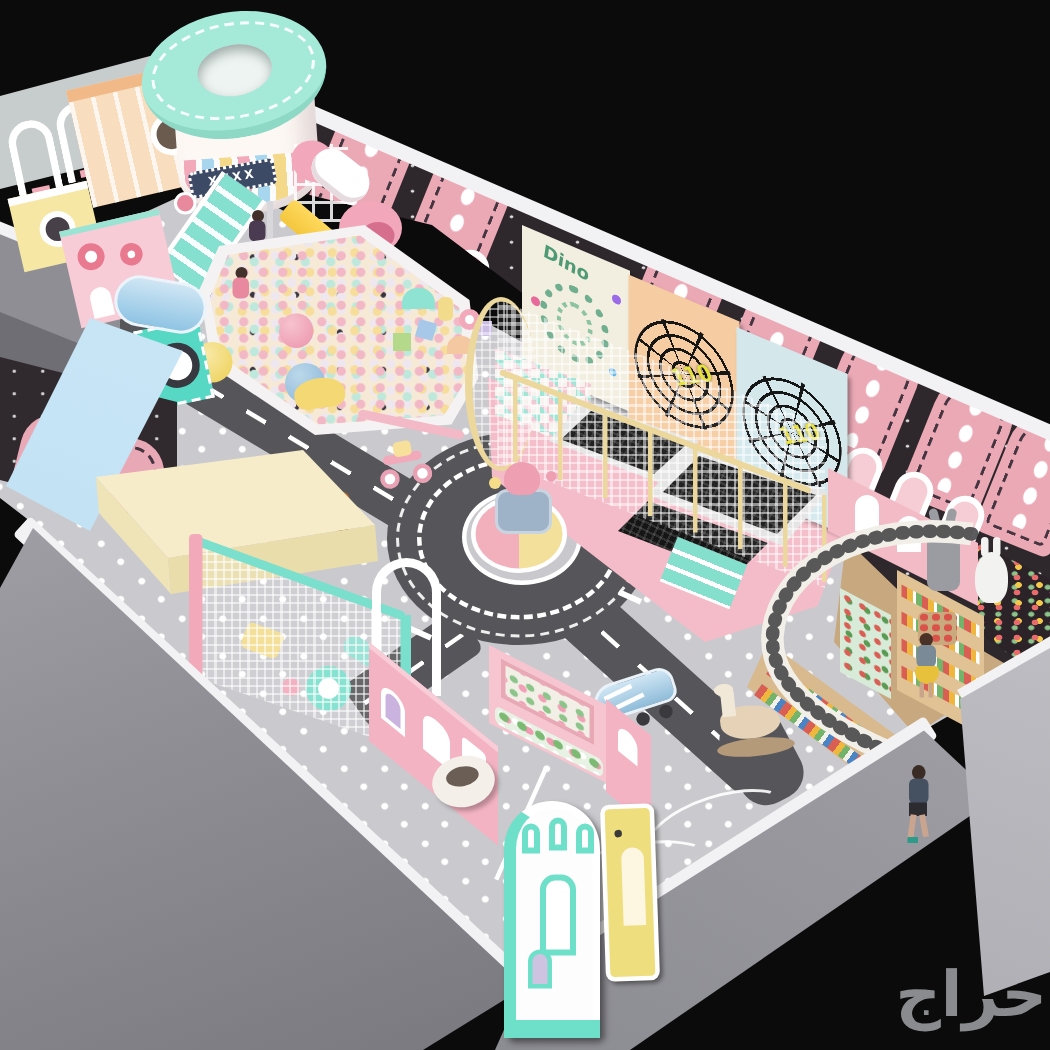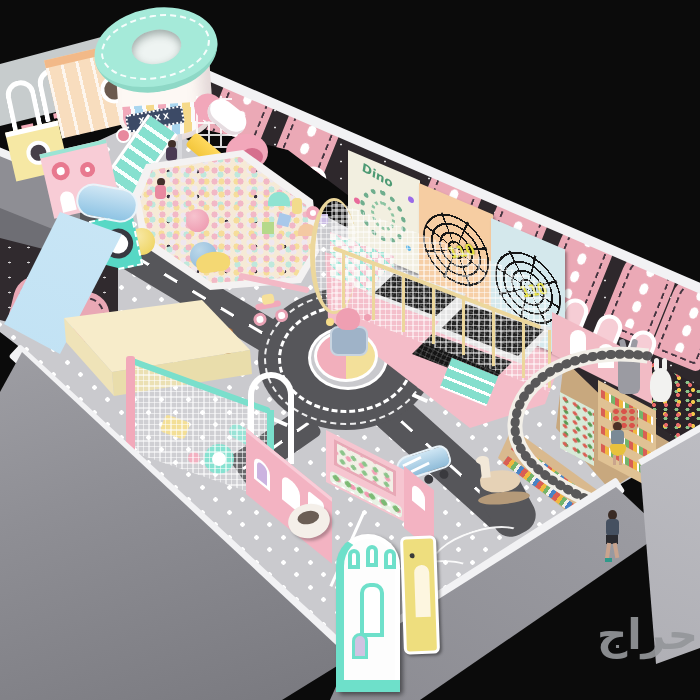--- a/index.html
+++ b/index.html
@@ -246,21 +246,21 @@
   .walker .l1 { position:absolute; left:4px; top:33px; width:4px; height:16px; background:#c9a48e; transform:rotate(8deg); }
   .walker .l2 { position:absolute; left:12px; top:33px; width:4px; height:15px; background:#c9a48e; transform:rotate(-10deg); }
   .walker .sh { position:absolute; left:3px; top:48px; width:7px; height:4px; background:#2e9a8a; }
 
   
   .sw-face { position:absolute; inset:0; clip-path:polygon(22px 352px,350px 658px,282px 700px,0 700px,0 392px); background:linear-gradient(160deg,#bcbcc1 0%,#8f8f95 55%,#6f6f75 100%); }
   .se-face { position:absolute; inset:0; clip-path:polygon(350px 655px,616px 487px,664px 532px,420px 700px,330px 700px); background:linear-gradient(210deg,#b4b4b9,#83838a); }
   .rt-face { position:absolute; inset:0; clip-path:polygon(640px 466px,700px 432px,700px 648px,656px 664px); background:linear-gradient(200deg,#d2d2d7,#a2a2a8); }
 
   
-  .watermark { position:absolute; left:548px; top:610px; width:150px; height:56px; color:#94969a; font-size:42px; font-weight:bold; text-align:right; direction:rtl; opacity:.92; letter-spacing:1px; }
+  .watermark { position:absolute; left:548px; top:638px; width:150px; height:56px; color:#94969a; font-size:42px; font-weight:bold; text-align:right; direction:rtl; opacity:.92; letter-spacing:1px; }
 </style>
 </head>
 <body>
 
 <div id="scene">
 
   <div class="floor">
     <div class="road" style="left:55px; top:188px; width:282px; height:34px; transform:rotate(31deg);">
         <div class="dash"></div>
       </div>

